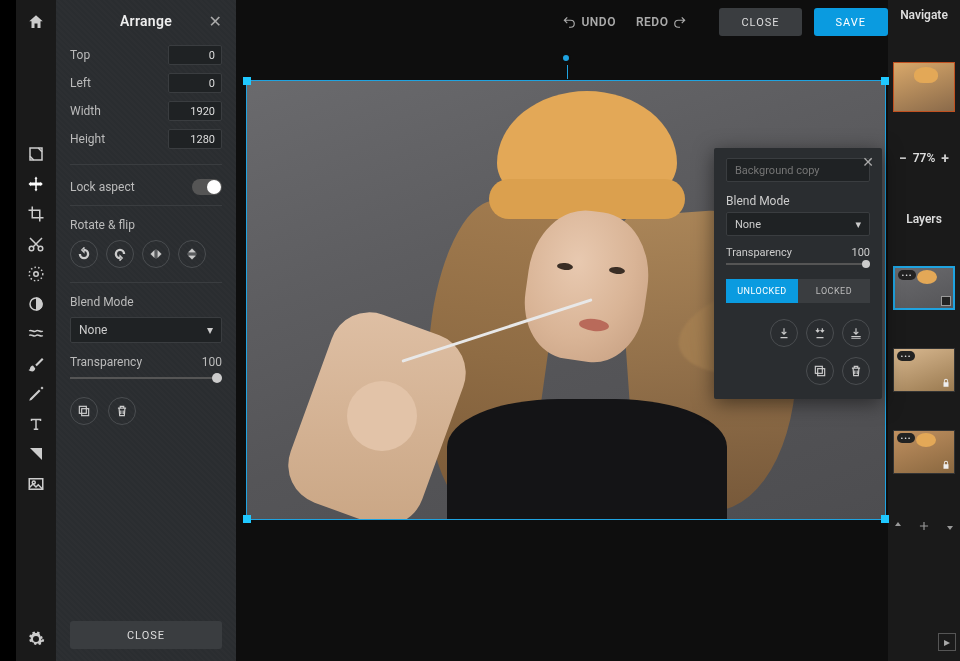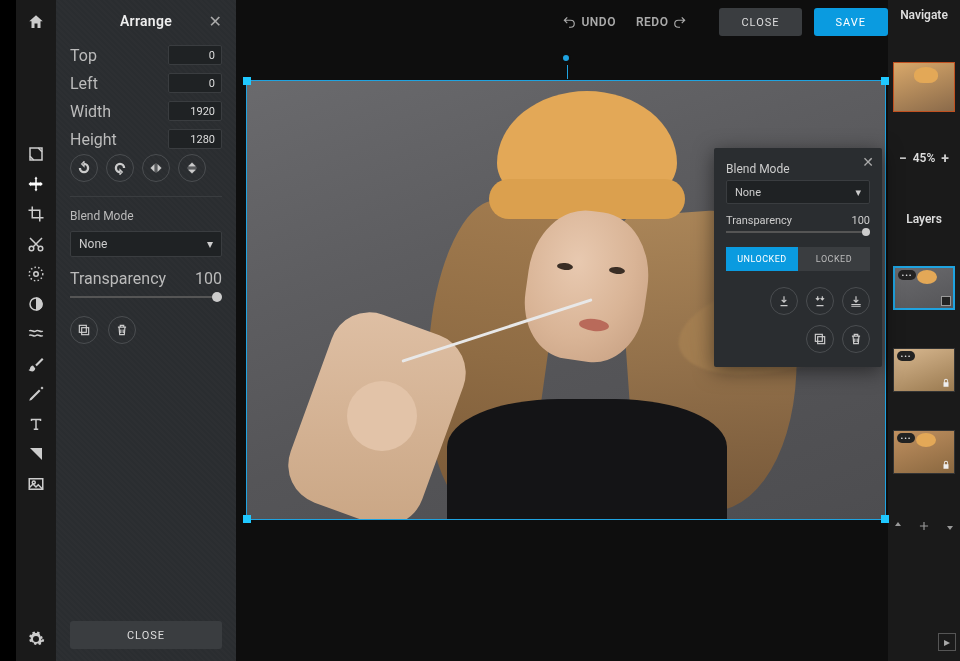--- a/index.html
+++ b/index.html
@@ -12,21 +12,21 @@
 .rail-item.active { color: #fff; }
 .rail-spacer { flex: 1; }
 .rail-gap { height: 100px; }
 
 
 .arrange { width: 180px; background: #2a2d30; background-image: repeating-linear-gradient(45deg, rgba(255,255,255,0.012) 0 2px, transparent 2px 4px); display: flex; flex-direction: column; padding: 0 14px; }
 .arrange-header { display: flex; align-items: center; justify-content: center; height: 42px; position: relative; }
 .arrange-title { font-weight: 600; font-size: 14px; color: #eee; letter-spacing: 0.3px; }
 .arrange-close { position: absolute; right: 0; color: #aaa; cursor: pointer; font-size: 16px; }
 .field-row { display: flex; align-items: center; justify-content: space-between; height: 26px; margin-bottom: 2px; }
-.field-label { color: #bbb; font-size: 16px; }
+.field-label { color: #bbb; font-size: 12px; }
 .field-input { width: 54px; height: 20px; background: #1f2224; border: 1px solid #3a3d40; color: #ddd; text-align: right; padding: 0 6px; font-size: 11px; border-radius: 2px; }
 .lock-row { display: flex; align-items: center; justify-content: space-between; padding: 14px 0 10px; border-top: 1px solid #3a3d40; border-bottom: 1px solid #3a3d40; margin-top: 10px; }
 .toggle { width: 30px; height: 16px; background: #555; border-radius: 8px; position: relative; cursor: pointer; }
 .toggle.on .knob { right: 1px; left: auto; }
 .toggle .knob { width: 14px; height: 14px; background: #fff; border-radius: 50%; position: absolute; top: 1px; left: 1px; }
 .section-label { color: #bbb; font-size: 12px; padding: 12px 0 8px; }
 .rotate-row { display: flex; gap: 8px; padding-bottom: 14px; border-bottom: 1px solid #3a3d40; }
 .circ-btn { width: 28px; height: 28px; border-radius: 50%; border: 1px solid #4a4d50; background: transparent; color: #ccc; display: flex; align-items: center; justify-content: center; cursor: pointer; font-size: 13px; }
 .circ-btn svg { width: 14px; height: 14px; }
 .select { width: 100%; height: 26px; background: #1f2224; border: 1px solid #3a3d40; color: #ccc; display: flex; align-items: center; justify-content: space-between; padding: 0 8px; font-size: 12px; cursor: pointer; border-radius: 2px; }
@@ -211,20 +211,27 @@
       <input class="field-input" value="0" style="">
     </div>
     <div class="field-row">
       <span class="field-label">Width</span>
       <input class="field-input" value="1920" style="">
     </div>
     <div class="field-row">
       <span class="field-label">Height</span>
       <input class="field-input" value="1280" style="">
     </div>
+    <div class="lock-row">
+      <span class="field-label">Lock aspect</span>
+      <div class="toggle on">
+          <div class="knob"></div>
+        </div>
+    </div>
+    <div class="section-label">Rotate &amp; flip</div>
     <div class="rotate-row">
       <div class="circ-btn">
           <svg viewBox="0 0 24 24" fill="none" stroke="currentColor" stroke-width="2">
             <path d="M4 12a8 8 0 108-8V1L8 5l4 4V6a6 6 0 11-6 6"></path>
           </svg>
         </div>
       <div class="circ-btn">
           <svg viewBox="0 0 24 24" fill="none" stroke="currentColor" stroke-width="2">
             <path d="M20 12a8 8 0 10-8 8v3l4-4-4-4v3a6 6 0 116-6"></path>
           </svg>
@@ -315,21 +322,21 @@
     </div>
   </div>
 
   <div class="right">
     <div class="nav-title">Navigate</div>
     <div class="nav-thumb">
         <div class="tb"></div>
       </div>
     <div class="zoom-row">
       <span class="zoom-btn">−</span>
-      <span>45%</span>
+      <span>77%</span>
       <span class="zoom-btn">+</span>
     </div>
     <div class="layers-title">Layers</div>
     <div class="layer-thumb sel">
       <div class="bg1"></div>
         <div class="tb2"></div>
       <div class="layer-dots">•••</div>
       <div class="layer-chk"></div>
     </div>
     <div class="layer-thumb">
@@ -367,20 +374,21 @@
             <path d="M12 20l6-8H6z"></path>
           </svg>
         </div>
     </div>
   </div>
 
 </div>
 
 <div class="layer-props">
   <span class="lp-close">✕</span>
+  <input class="lp-input" placeholder="Background copy" style="">
   <div class="lp-label">Blend Mode</div>
   <div class="lp-select">
     <span>None</span>
     <span>▾</span>
   </div>
   <div class="lp-trow">
     <span>Transparency</span>
     <span>100</span>
   </div>
   <div class="lp-slider">

